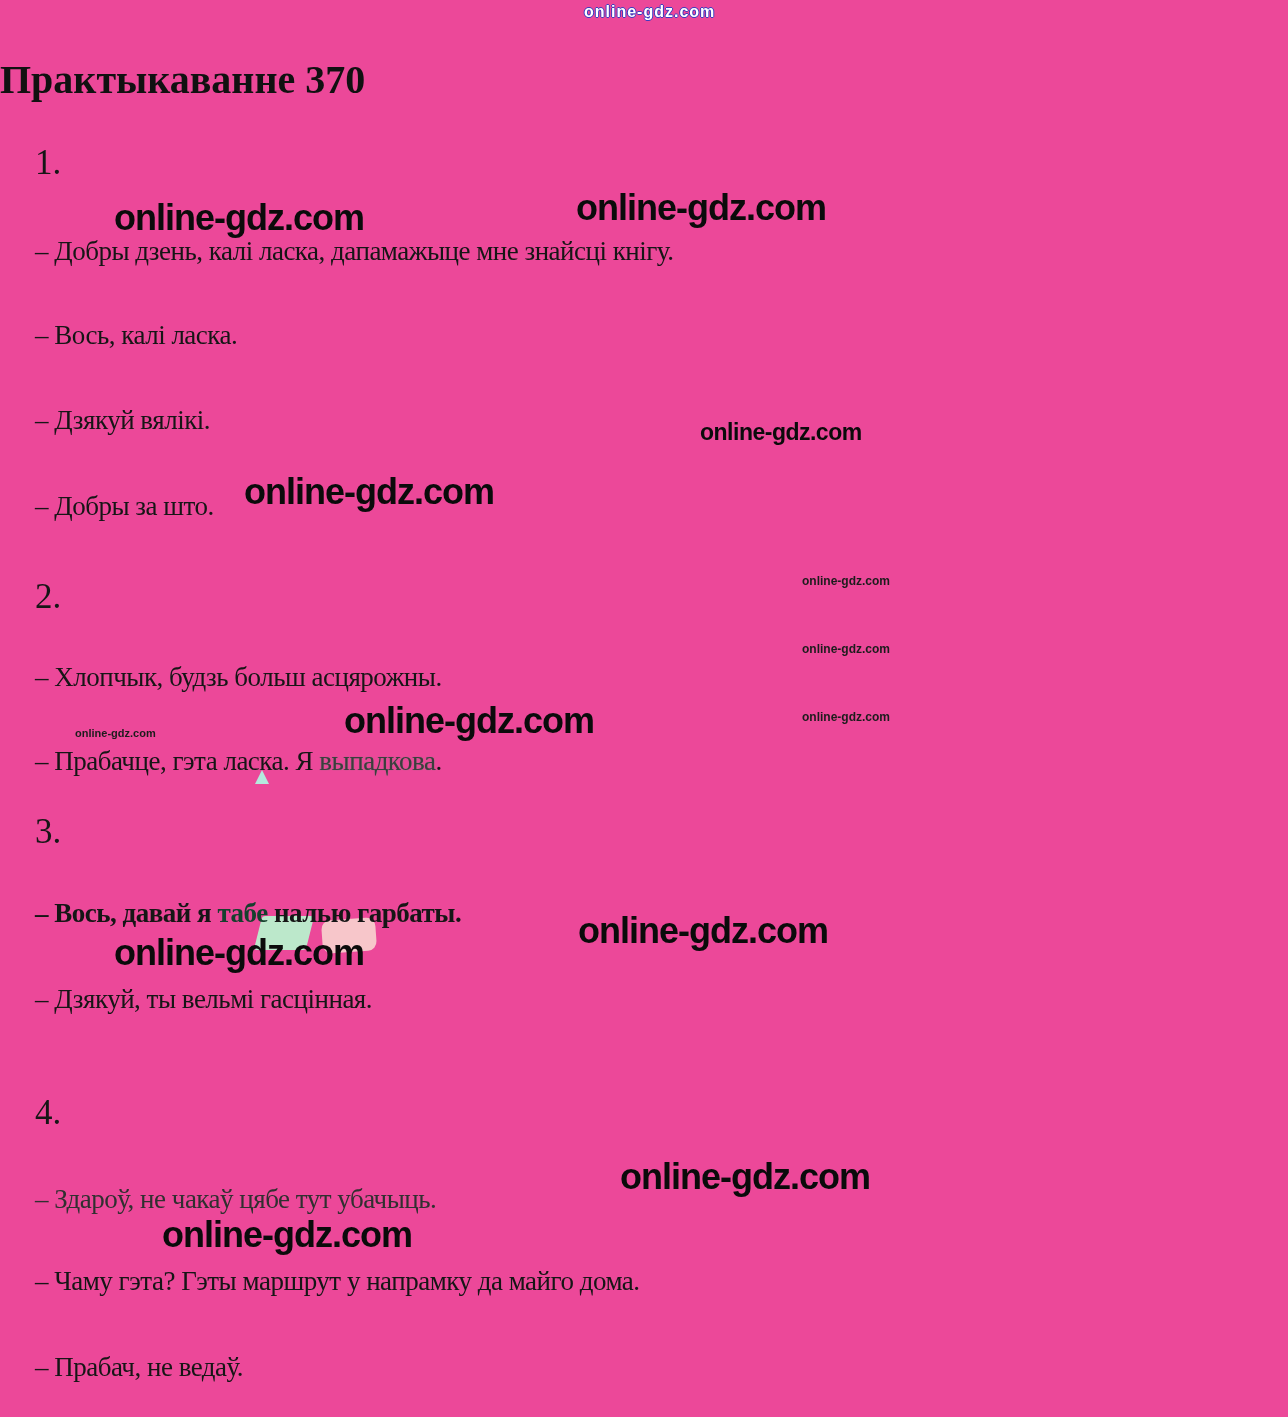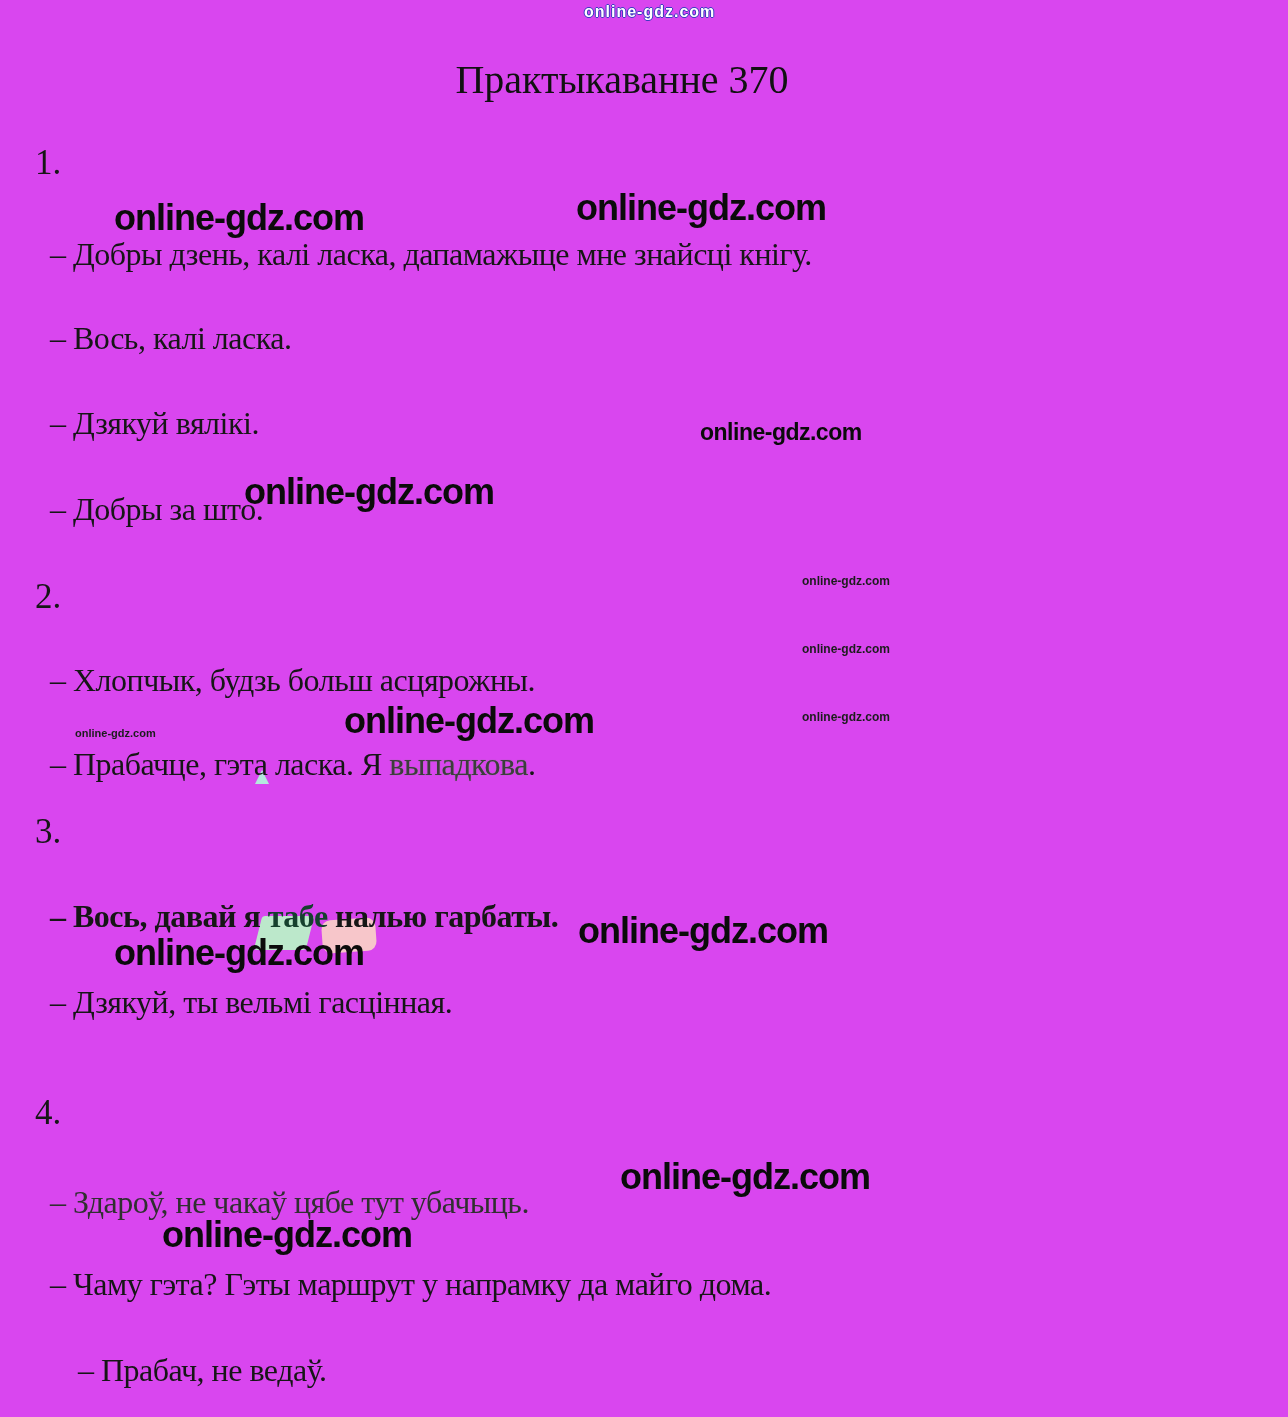--- a/index.html
+++ b/index.html
@@ -1,45 +1,44 @@
 <!DOCTYPE html>
 <html><head>
 <meta charset="utf-8">
 <style>
   html,body{margin:0;padding:0;background:#ffffff;}
   #page{
     position:relative;
     width:1288px;height:1417px;
-    background:#d946ef;
+    background:#ec4899;
     overflow:hidden;
     font-family:"Liberation Serif", serif;
   }
   .dialog{
     position:absolute;
-    left:50px;
-    font-size:32px;
+    left:35px;
+    font-size:27px;
     letter-spacing:-0.5px;
     color:#161616;
     white-space:nowrap;
     z-index:3;
   }
   .secnum{
     position:absolute;
     left:35px;
     font-size:35px;
     color:#161616;
     z-index:3;
   }
   .title{
     position:absolute;
     left:0;top:56px;
     width:1244px;
-    text-align:center;
     font-size:40px;
-    font-weight:normal;
+    font-weight:bold;
     color:#111111;
     z-index:3;
   }
   .wm{
     position:absolute;
     font-family:"Liberation Sans", sans-serif;
     color:#0b0b0b;
     white-space:nowrap;
     z-index:2;
   }
@@ -113,15 +112,15 @@
   <div class="dialog" style="top:898px;font-weight:bold;"><span>– Вось, давай я </span><span class="green-word">табе</span><span> налью гарбаты.</span></div>
   <div class="wm wm-lg" style="left:578px;top:910px;">online-gdz.com</div>
   <div class="wm wm-lg" style="left:114px;top:932px;">online-gdz.com</div>
   <div class="dialog" style="top:984px;">– Дзякуй, ты вельмі гасцінная.</div>
 
   <div class="secnum" style="top:1093px;">4.</div>
   <div class="wm wm-lg" style="left:620px;top:1156px;">online-gdz.com</div>
   <div class="dialog" style="top:1184px;color:#303030;text-align:right;">– Здароў, не чакаў цябе тут убачыць.</div>
   <div class="wm wm-lg" style="left:162px;top:1214px;">online-gdz.com</div>
   <div class="dialog" style="top:1266px;">– Чаму гэта? Гэты маршрут у напрамку да майго дома.</div>
-  <div class="dialog" style="top:1352px;margin-left:28px;">– Прабач, не ведаў.</div>
+  <div class="dialog" style="top:1352px;">– Прабач, не ведаў.</div>
 
 </div>
 
 </body></html>

